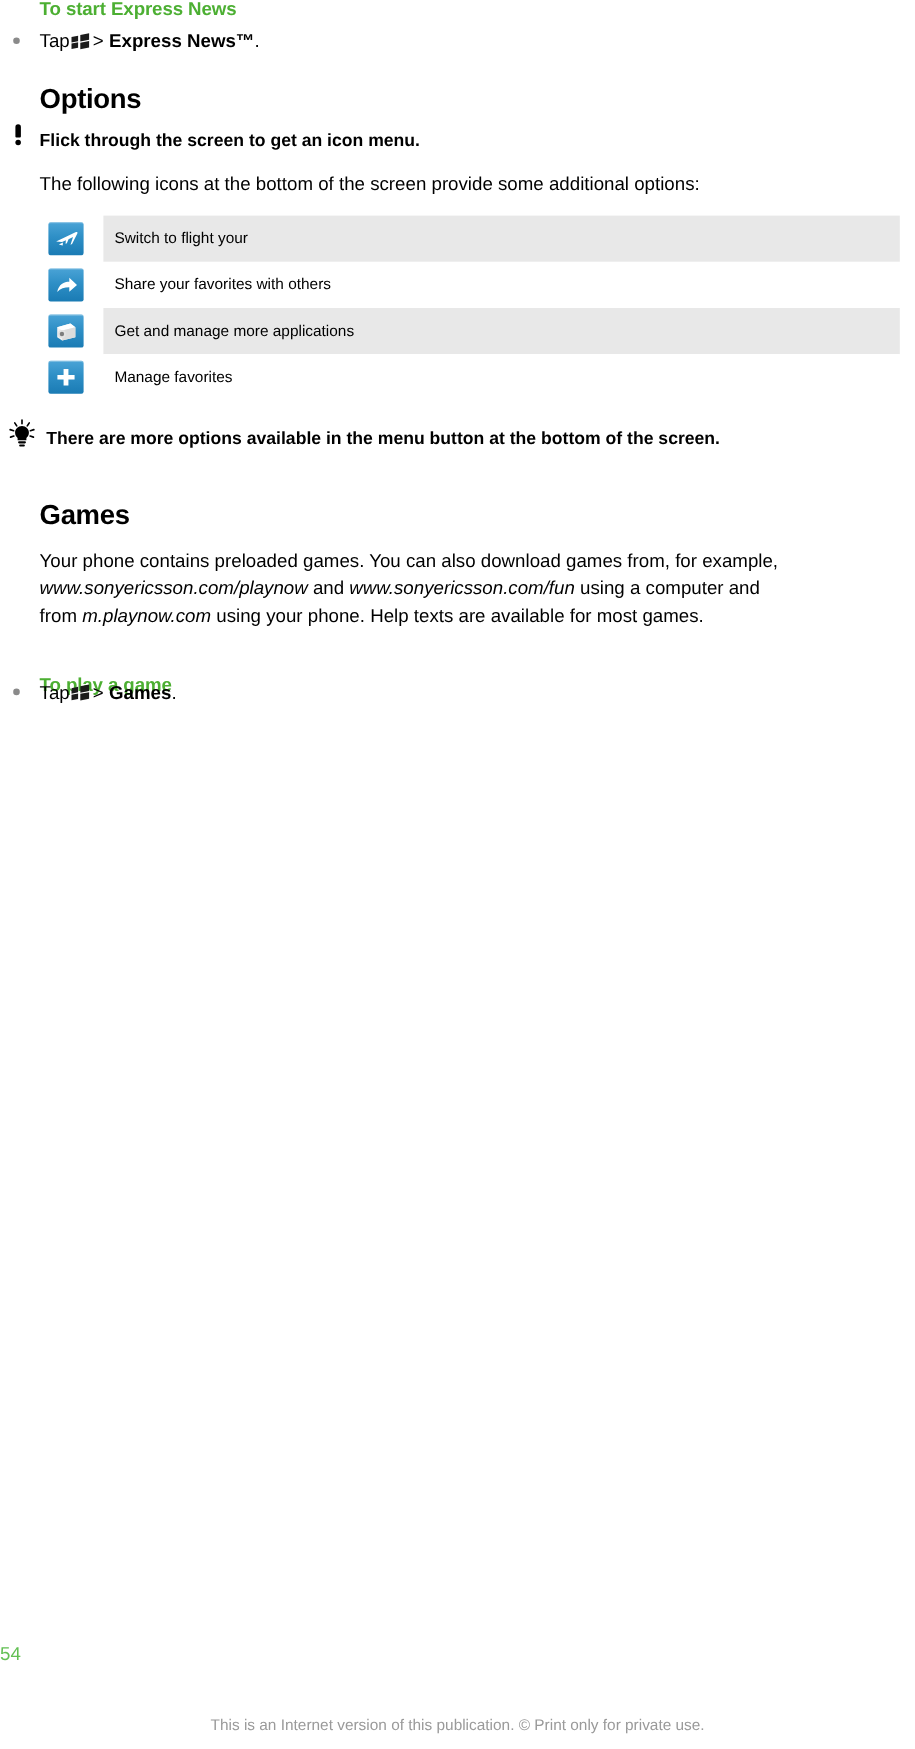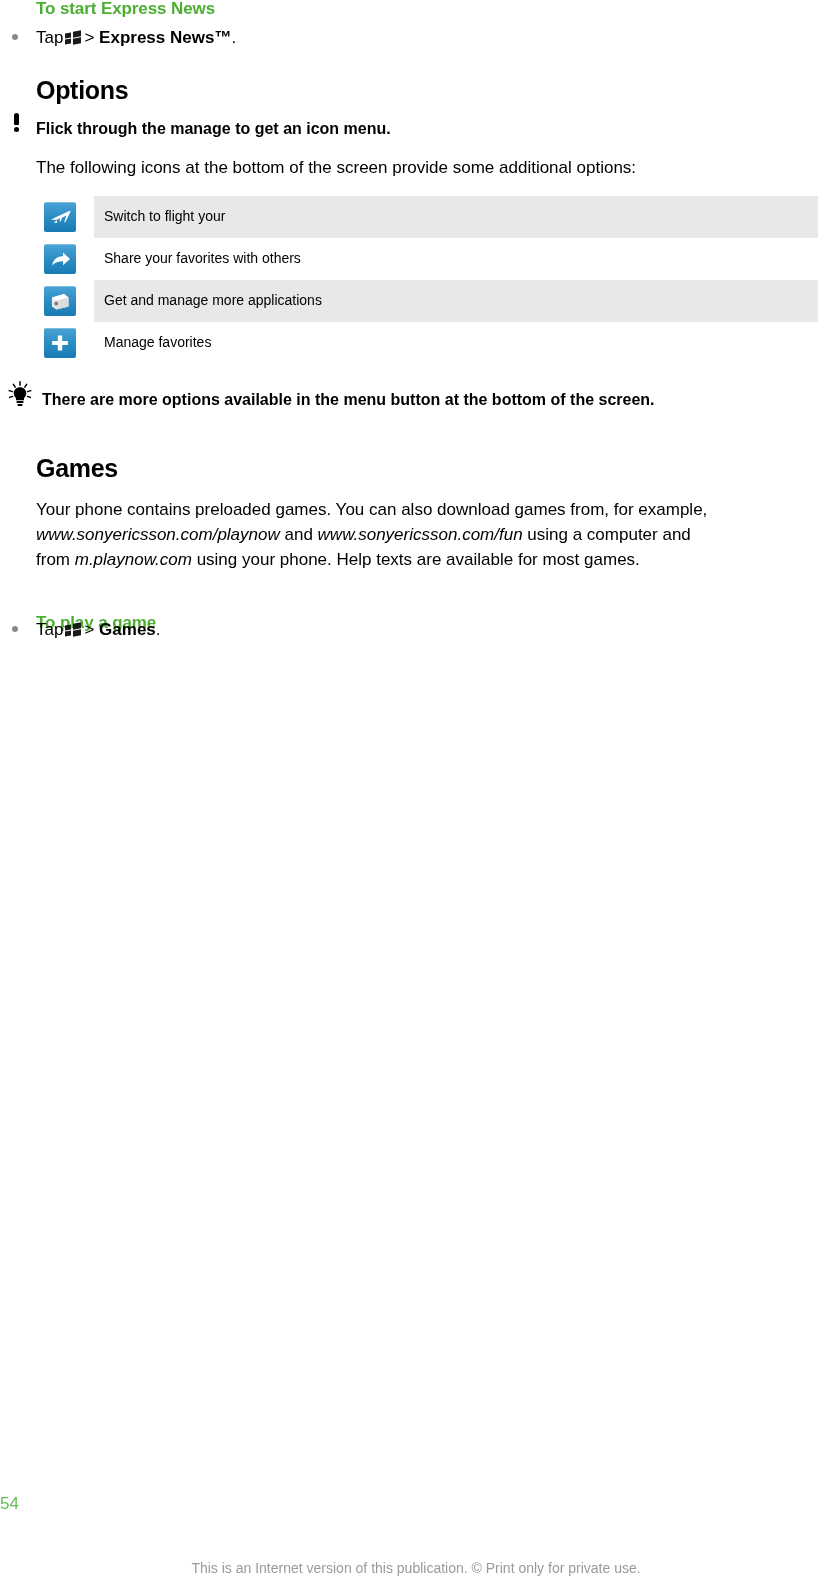--- a/index.html
+++ b/index.html
@@ -233,21 +233,21 @@
       <b>Express News™</b><span>.</span></span>
   </div>
 
   <div class="big-head" style="top:76px;text-align:center;">Options</div>
 
   <div class="note-row" style="top:119px;">
     <span class="excl-icon">
       <span class="stem"></span>
         <span class="dot"></span>
     </span>
-    <span class="note-text">Flick through the manage to get an icon menu.</span>
+    <span class="note-text">Flick through the screen to get an icon menu.</span>
   </div>
 
   <div class="para" style="top:155px;">The following icons at the bottom of the screen provide some additional options:</div>
 
   <div class="icon-table">
 
     <div class="icon-row">
       <div class="stripe"></div>
       <div class="sq-icon">
         <svg width="32" height="30" viewBox="0 0 32 30">

